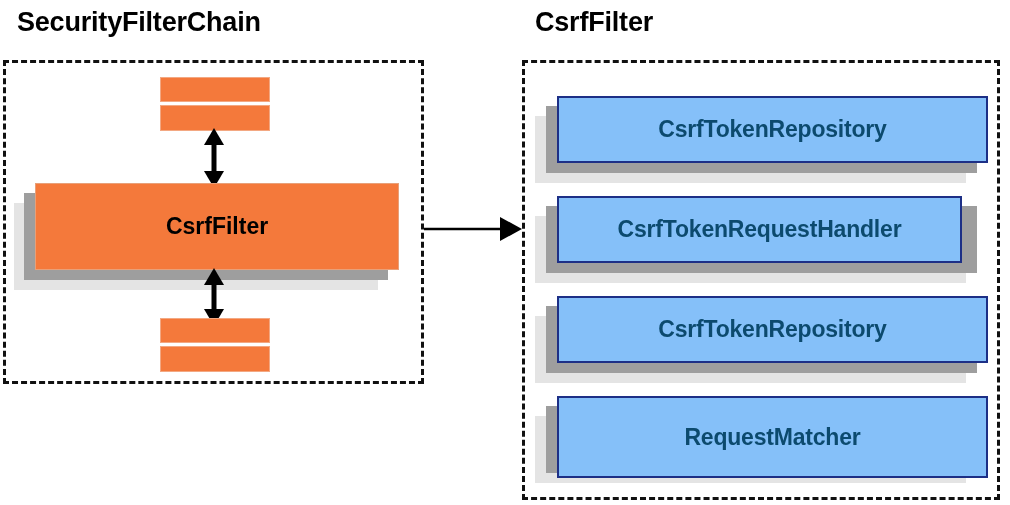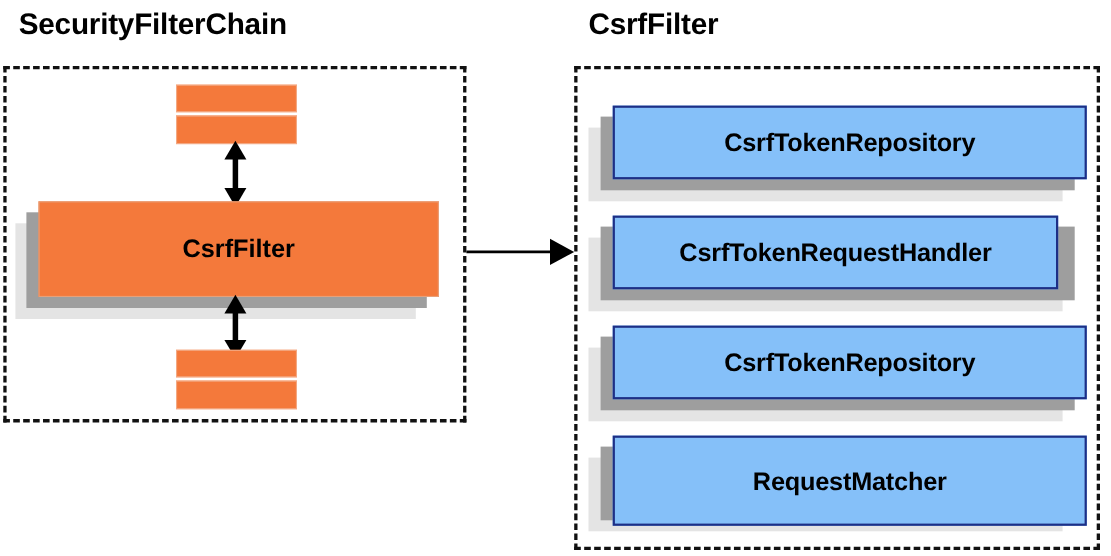--- a/index.html
+++ b/index.html
@@ -25,21 +25,21 @@
   .orange-box{position:absolute;background:#f4793b;border:1px solid #e8a079;
               box-sizing:border-box;display:flex;align-items:center;
               justify-content:center;}
   .orange-box .lbl{font-size:23px;font-weight:bold;color:#000;white-space:nowrap;}
   .bar{position:absolute;background:#f4793b;border:1px solid #f3a882;box-sizing:border-box;}
 
   
   .blue-box{position:absolute;background:#85c0f9;border:2px solid #1d2f86;
             box-sizing:border-box;display:flex;align-items:center;
             justify-content:center;}
-  .blue-box .lbl{font-size:23px;font-weight:bold;color:#000000;white-space:nowrap;
+  .blue-box .lbl{font-size:23px;font-weight:bold;color:#0c4a6e;white-space:nowrap;
                  letter-spacing:-0.2px;}
 
   .arrow-svg{position:absolute;overflow:visible;}
 </style>
 </head>
 <body>
 
 <div class="stage">
 
   <div class="panel-title" id="title-left">SecurityFilterChain</div>

